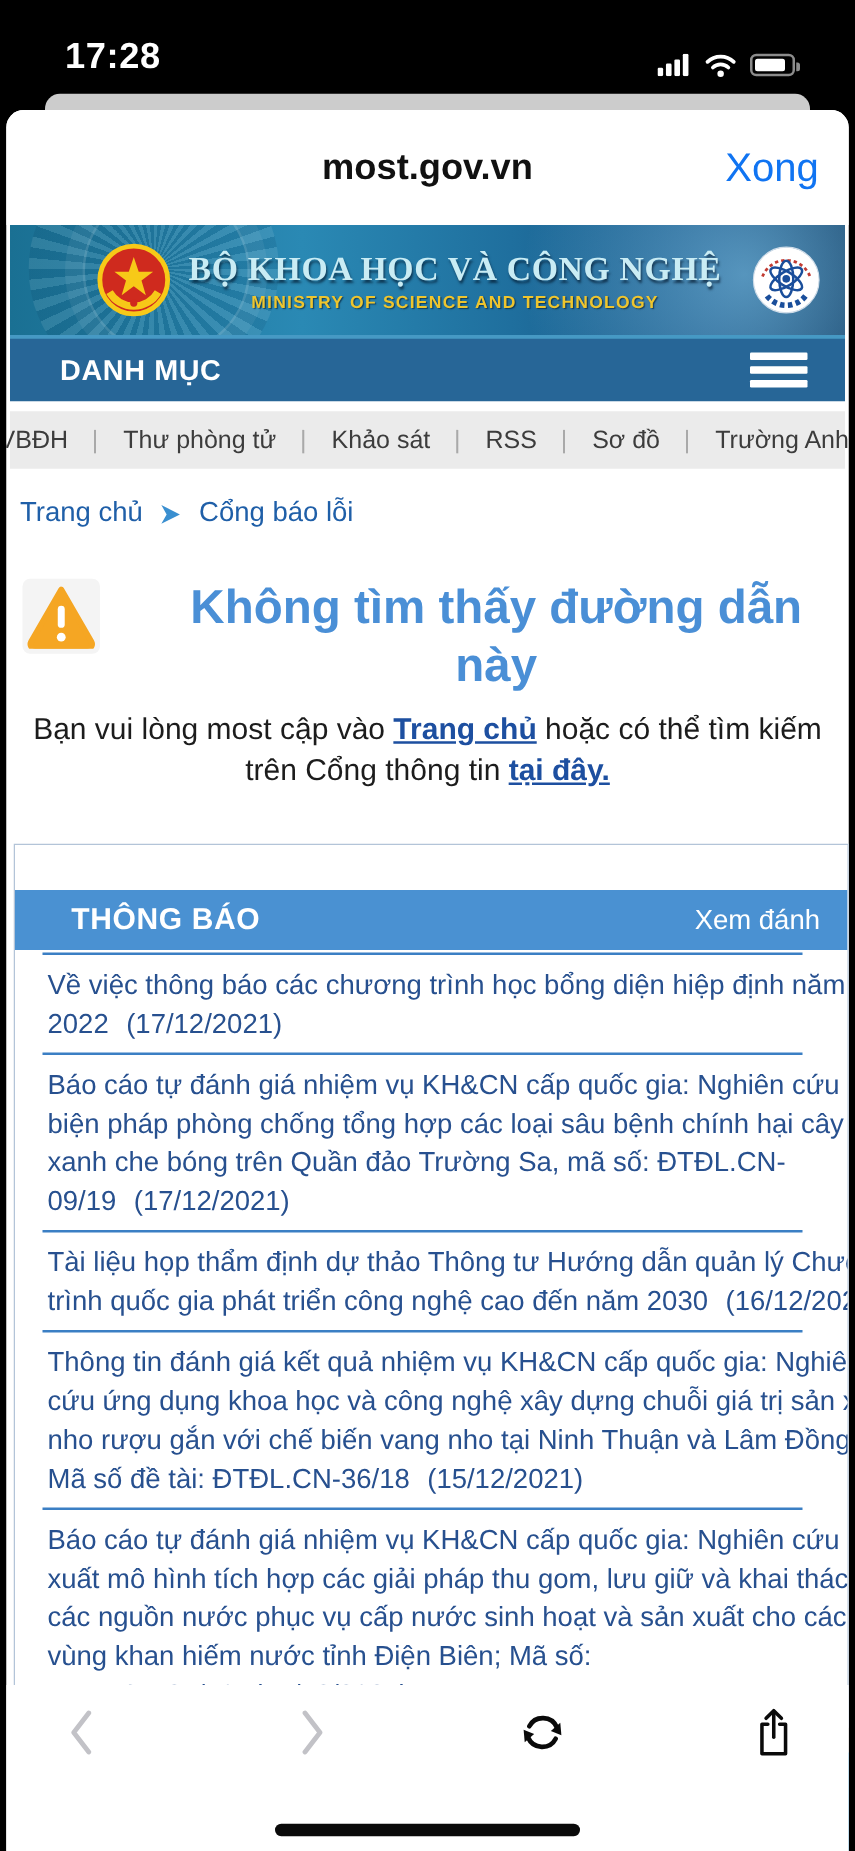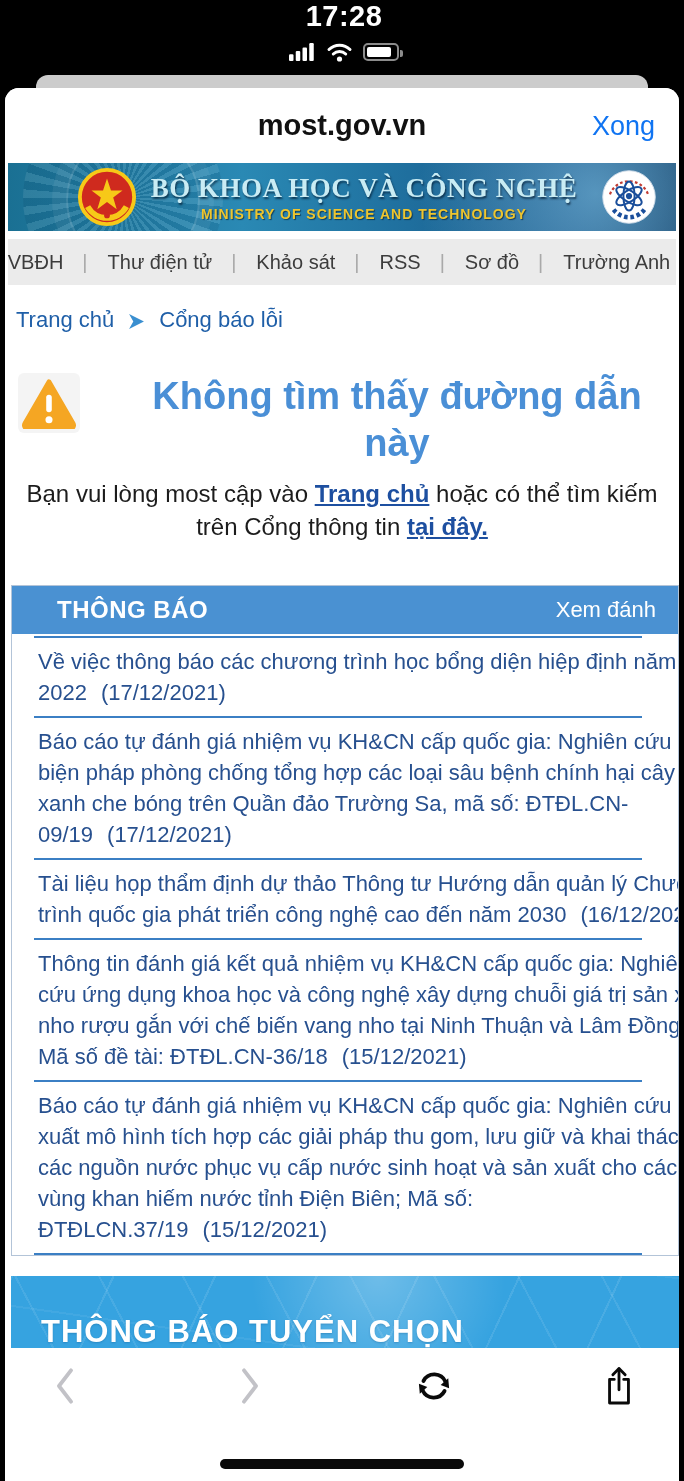--- a/index.html
+++ b/index.html
@@ -6,40 +6,40 @@
   html,body { width:684px; height:1481px; }
   body {
     background:#000;
     font-family:"Liberation Sans", sans-serif;
     position:relative;
     overflow:hidden;
   }
 
   
   .statusbar { position:absolute; top:0; left:0; width:684px; height:62px; color:#fff;
-    display:flex; align-items:center; justify-content:space-between; padding:0 48px 0 52px;flex-direction:column; }
+    display:flex; align-items:flex-end; justify-content:space-between; padding:0 48px 0 52px; }
   .sb-time { font-size:29px; font-weight:700; letter-spacing:.5px; }
   .sb-right { display:flex; align-items:center; gap:10px; }
   .batt { width:36px; height:18px; border:2px solid rgba(255,255,255,.55); border-radius:5px; position:relative; }
   .batt-fill { position:absolute; left:2px; top:2px; bottom:2px; width:76%; background:#fff; border-radius:2px; }
   .batt-nub { position:absolute; right:-6px; top:5px; width:3px; height:7px; background:rgba(255,255,255,.55); border-radius:0 2px 2px 0; }
 
   
   .sheet-back { position:absolute; top:75px; left:36px; right:36px; height:26px; background:#cccccc; border-radius:12px 12px 0 0; }
   .sheet { position:absolute; top:88px; left:5px; right:5px; bottom:0; background:#fff; border-radius:14px 14px 0 0; overflow:hidden; }
 
   
-  .browser-header { height:75px; position:relative; display:flex; align-items:center; justify-content:center; background:#fff; }
+  .browser-header { height:92px; position:relative; display:flex; align-items:center; justify-content:center; background:#fff; }
   .browser-url { font-size:29px; font-weight:700; color:#111; }
-  .browser-done { position:absolute; right:24px; top:50%; transform:translateY(-50%); font-size:27px; color:#1074f2; font-weight:500; cursor:pointer; }
+  .browser-done { position:absolute; right:24px; top:50%; transform:translateY(-50%); font-size:32px; color:#1074f2; font-weight:500; cursor:pointer; }
 
   
   .site { margin:0 3px; }
 
-  .banner { height:68px; position:relative; overflow:hidden; display:flex; align-items:center;
+  .banner { height:88px; position:relative; overflow:hidden; display:flex; align-items:center;
     background:
       radial-gradient(circle at 88% 45%, rgba(140,210,245,.55), rgba(30,90,140,0) 30%),
       linear-gradient(90deg, #1a7093, #2a89b4 35%, #1f6f9e 60%, #164e7e 85%, #113e66);
   }
   .banner::before { content:""; position:absolute; left:15px; top:-65px; width:200px; height:200px; border-radius:50%;
     background:repeating-conic-gradient(rgba(255,255,255,.09) 0 5deg, rgba(0,40,70,.10) 5deg 10deg); }
   .banner::after { content:""; position:absolute; left:58px; top:-30px; width:130px; height:130px; border-radius:50%;
     border:2px solid rgba(255,255,255,.15); box-shadow:0 0 0 14px rgba(255,255,255,.06); }
   .emblem { position:relative; z-index:2; margin-left:68px; width:62px; height:62px; flex:0 0 auto; }
   .banner-titles { position:relative; z-index:2; flex:1; text-align:center; padding-right:10px; }
@@ -67,21 +67,21 @@
   
   .error-wrap { display:flex; margin:40px 10px 0 10px;gap:48px; }
   .error-icon-tile { width:62px; height:60px; background:#f4f4f4; border-radius:6px; display:flex; align-items:center; justify-content:center; flex:0 0 auto; }
   .error-title { flex:1; text-align:center; color:#4a8fd6; font-weight:700; font-size:38px; line-height:47px; padding:0 4px; }
   .error-msg { text-align:center; font-size:24px; line-height:33px; color:#1c1c1c; margin:10px 14px 0 14px; }
   .error-msg a { color:#1d4fa0; font-weight:700; text-decoration:underline; cursor:pointer; }
 
   
   .notice-box { margin:42px 0 0 3px; width:668px; border:1px solid #b3c4d8; overflow:hidden; background:#fff; }
   .notice-header { height:48px; background:#4a91d2; display:flex; align-items:center; justify-content:space-between;
-    padding:0 22px 0 45px; }
+    padding:0 22px 0 45px;margin-top:36px; }
   .notice-title { color:#fff; font-weight:700; font-size:24px; letter-spacing:.5px; }
   .notice-more { color:#fff; font-size:22px; cursor:pointer; }
   .notice-list { width:706px; padding-top:2px; }
   .sep { height:2px; background:#3b7fc4; margin:0 76px 0 22px; }
   .notice-item { padding:8px 0 8px 26px; font-size:22px; line-height:31px; color:#27508f; cursor:pointer; }
   .notice-item .date { margin-left:14px; }
 
   
   .promo { margin:20px 0 0 3px; width:668px; height:152px; padding:30px 0 0 30px; cursor:pointer;
     background:
@@ -151,24 +151,32 @@
         <circle cx="32" cy="32" r="29" fill="#fff" stroke="#cfdce8" stroke-width="1"></circle>
         <path d="M11 29 A22.5 22.5 0 0 1 53 29" fill="none" stroke="#c23b32" stroke-width="2.4" stroke-dasharray="3 2.6"></path>
         <ellipse cx="32" cy="31" rx="16" ry="6.2" fill="none" stroke="#1a4e9b" stroke-width="2.2" transform="rotate(-32 32 31)"></ellipse>
         <ellipse cx="32" cy="31" rx="16" ry="6.2" fill="none" stroke="#1a4e9b" stroke-width="2.2" transform="rotate(32 32 31)"></ellipse>
         <ellipse cx="32" cy="31" rx="16" ry="6.2" fill="none" stroke="#1a4e9b" stroke-width="2.2" transform="rotate(90 32 31)"></ellipse>
         <circle cx="32" cy="31" r="3.4" fill="#1a4e9b"></circle>
         <path d="M15 46 A21.5 21.5 0 0 0 49 46" fill="none" stroke="#1a4e9b" stroke-width="5" stroke-dasharray="4 3"></path>
       </svg>
     </div>
 
+    <div class="menubar">
+      <div class="menubar-label">DANH MỤC</div>
+      <div class="hamburger">
+        <span></span>
+          <span></span>
+          <span></span>
+      </div>
+    </div>
 
     <div class="quicknav">
       <span class="ql">VBĐH</span>
-      <span class="ql">Thư điện tử</span>
+      <span class="ql">Thư phòng tử</span>
       <span class="ql">Khảo sát</span>
       <span class="ql">RSS</span>
       <span class="ql">Sơ đồ</span>
       <span class="ql">Trường Anh</span>
     </div>
 
     <div class="breadcrumb">
       <span class="crumb">Trang chủ</span>
       <svg class="crumb-arrow" viewBox="0 0 16 16">
         <polygon points="1,1 15,8 1,15 5,8" fill="#3a8fd0"></polygon>

